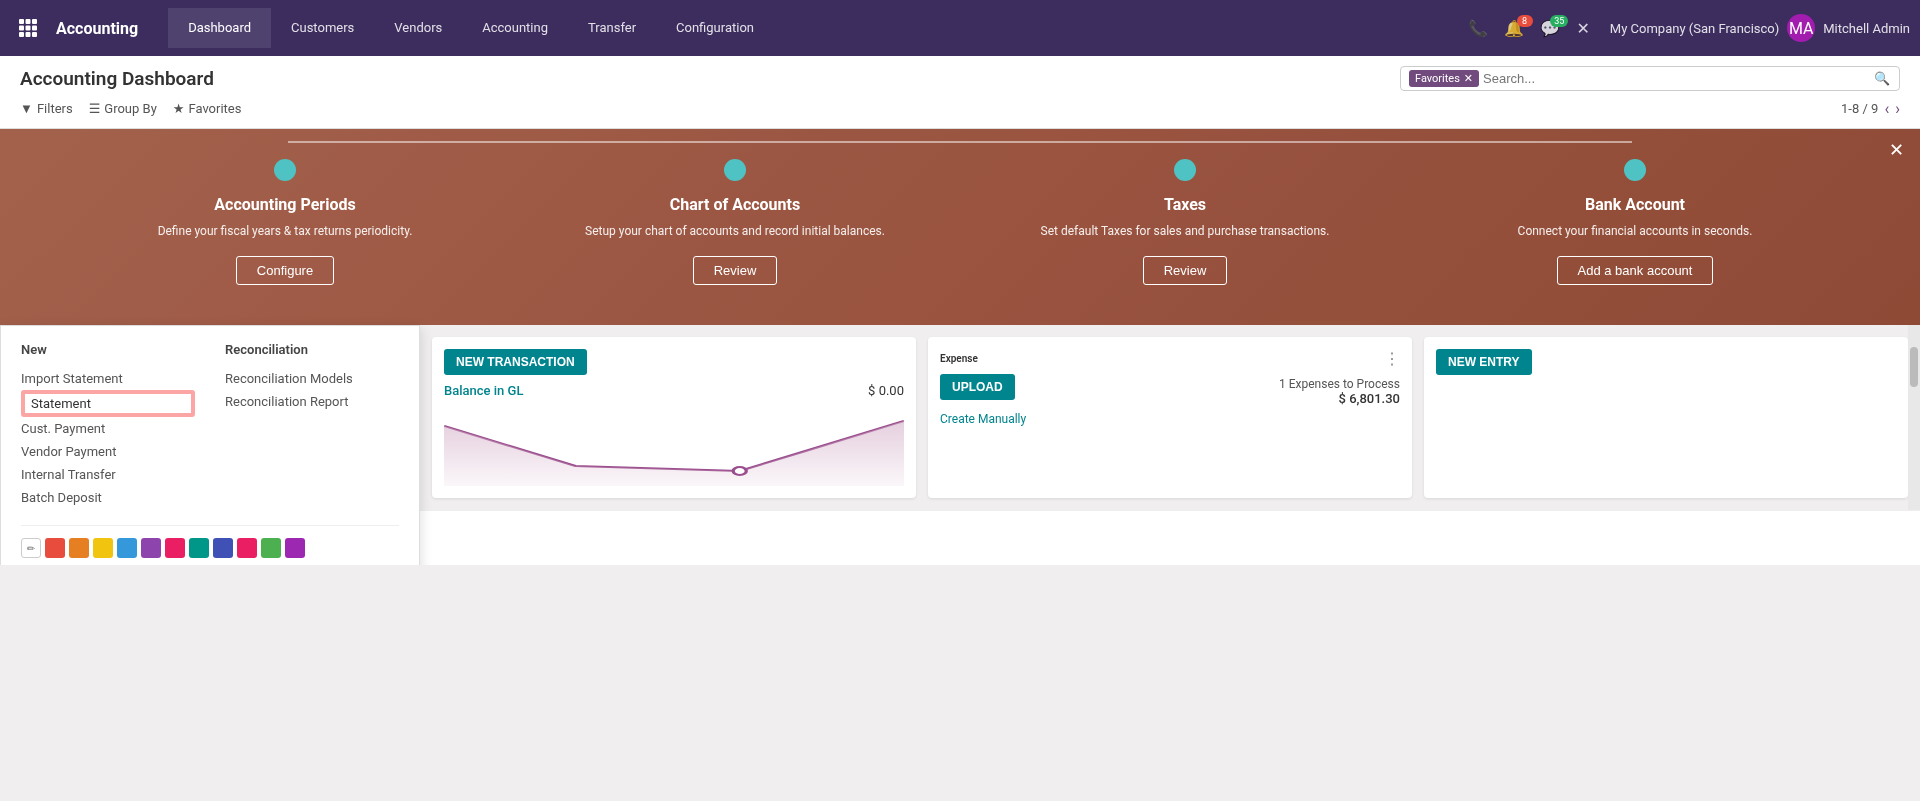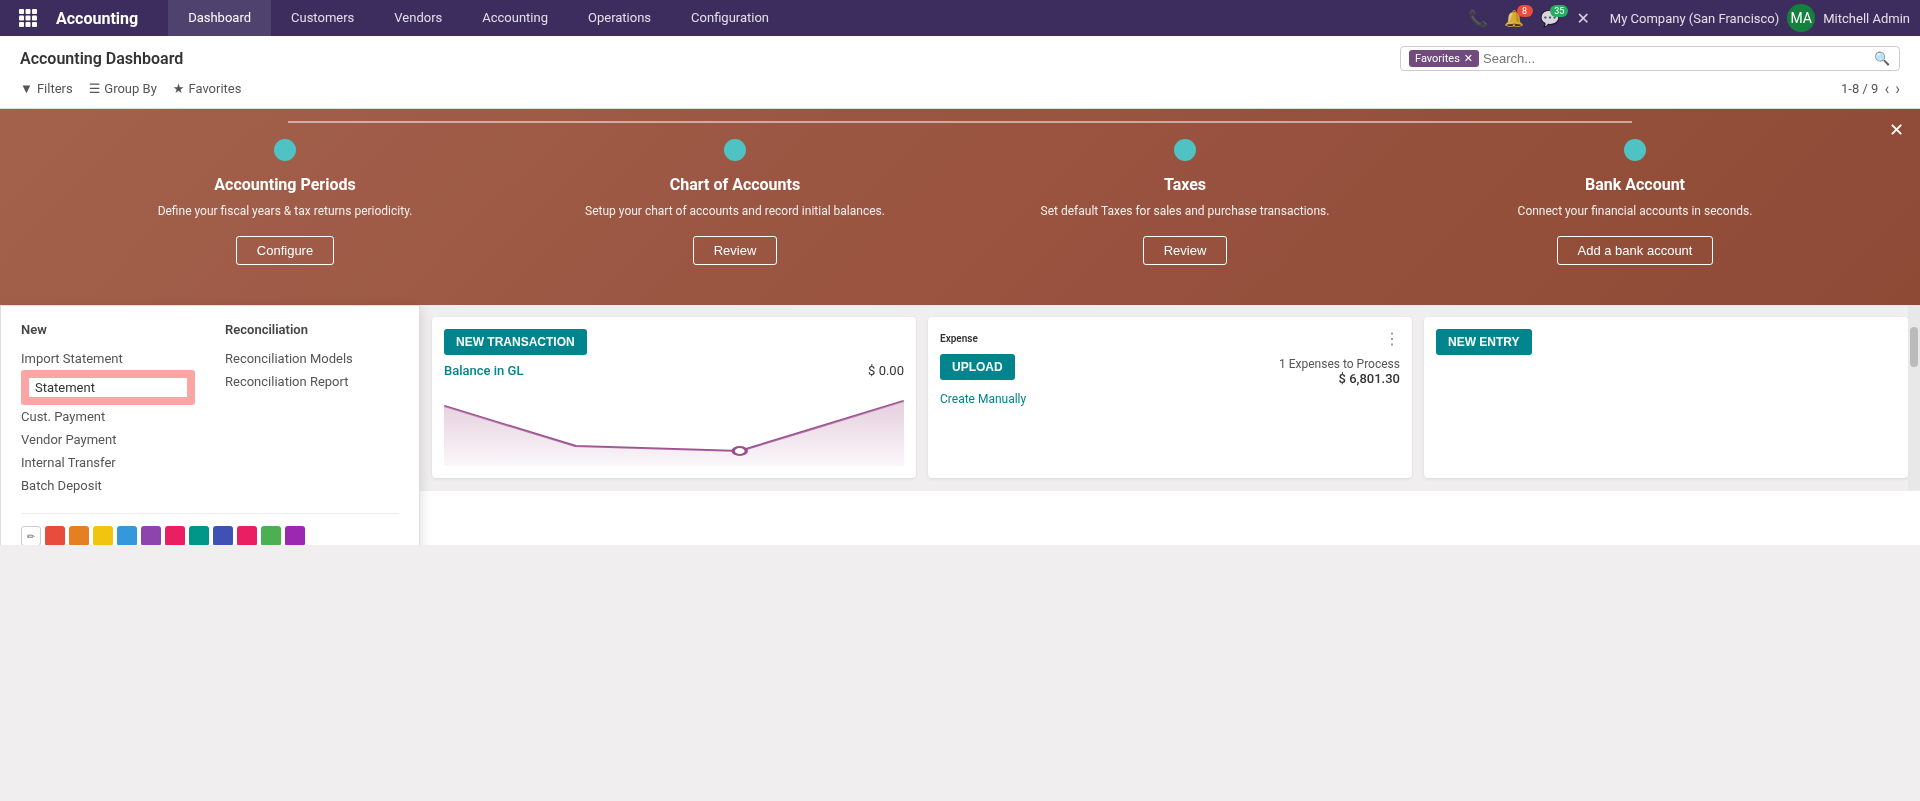--- a/index.html
+++ b/index.html
@@ -2,21 +2,21 @@
 <html><head>
   <meta charset="utf-8">
   <style>
     * { box-sizing: border-box; margin: 0; padding: 0; }
     body { font-family: -apple-system, BlinkMacSystemFont, 'Segoe UI', Roboto, sans-serif; font-size: 13px; background: #f0eeee; color: #333; overflow: hidden; }
 
     
     .navbar {
       background: #3d2d5e;
       color: white;
-      height: 36px;
+      height: 56px;
       display: flex;
       align-items: center;
       padding: 0 10px;
       gap: 0;
     }
     .navbar-apps {
       width: 36px; height: 36px;
       display: flex; align-items: center; justify-content: center;
       cursor: pointer;
     }
@@ -52,37 +52,37 @@
       background: #e74c3c; color: white;
       border-radius: 10px; font-size: 9px;
       padding: 1px 4px; min-width: 16px; text-align: center;
     }
     .navbar-badge.green { background: #27ae60; }
     .navbar-company {
       color: rgba(255,255,255,0.85); font-size: 13px; margin-left: 8px;
     }
     .navbar-avatar {
       width: 28px; height: 28px; border-radius: 50%;
-      background: #15803d;
+      background: #a21caf;
       display: flex; align-items: center; justify-content: center;
-      color: white; font-size: 14px; cursor: pointer;
+      color: white; font-size: 16px; cursor: pointer;
     }
     .navbar-user { color: rgba(255,255,255,0.85); font-size: 13px; }
 
     
     .subheader {
       background: white;
       padding: 10px 20px;
       border-bottom: 1px solid #ddd;
     }
     .subheader-top {
       display: flex; align-items: center; margin-bottom: 8px;
     }
     .page-title {
-      font-size: 16px; font-weight: 600; color: #333; flex: 1;
+      font-size: 19px; font-weight: 600; color: #333; flex: 1;
     }
     .search-bar {
       display: flex; align-items: center;
       border: 1px solid #ccc; border-radius: 4px;
       padding: 3px 8px; background: white;
       width: 500px;
     }
     .search-tag {
       background: #714b7e; color: white;
       border-radius: 3px; padding: 2px 6px;
@@ -175,21 +175,21 @@
       font-size: 13px; font-weight: 600; color: #444;
       margin-bottom: 10px;
     }
     .dropdown-col { flex: 1; }
     .dropdown-item {
       display: block; padding: 4px 0;
       color: #555; cursor: pointer; font-size: 13px;
       text-decoration: none;
     }
     .dropdown-item.highlighted {
-      border: 8px solid #fca5a5; padding: 2px 6px; border-radius: 3px;
+      border: 4px solid #fca5a5; padding: 2px 6px; border-radius: 3px;
       color: #333;
     }
     .dropdown-colors {
       display: flex; flex-wrap: wrap; gap: 4px;
       margin-top: 16px; padding-top: 12px;
       border-top: 1px solid #eee;
     }
     .color-swatch {
       width: 20px; height: 20px; border-radius: 3px; cursor: pointer;
     }
@@ -285,21 +285,21 @@
       <rect x="6.5" y="13" width="5" height="5" rx="1"></rect>
       <rect x="13" y="13" width="5" height="5" rx="1"></rect>
     </svg>
   </div>
   <div class="navbar-brand">Accounting</div>
   <div class="navbar-menu">
     <div class="navbar-menu-item active">Dashboard</div>
     <div class="navbar-menu-item">Customers</div>
     <div class="navbar-menu-item">Vendors</div>
     <div class="navbar-menu-item">Accounting</div>
-    <div class="navbar-menu-item">Operations</div>
+    <div class="navbar-menu-item">Transfer</div>
     <div class="navbar-menu-item">Configuration</div>
   </div>
   <div class="navbar-right">
     <div class="navbar-icon">📞</div>
     <div class="navbar-badge-wrap">
       <span class="navbar-icon">🔔</span>
       <span class="navbar-badge">8</span>
     </div>
     <div class="navbar-badge-wrap">
       <span class="navbar-icon">💬</span>

